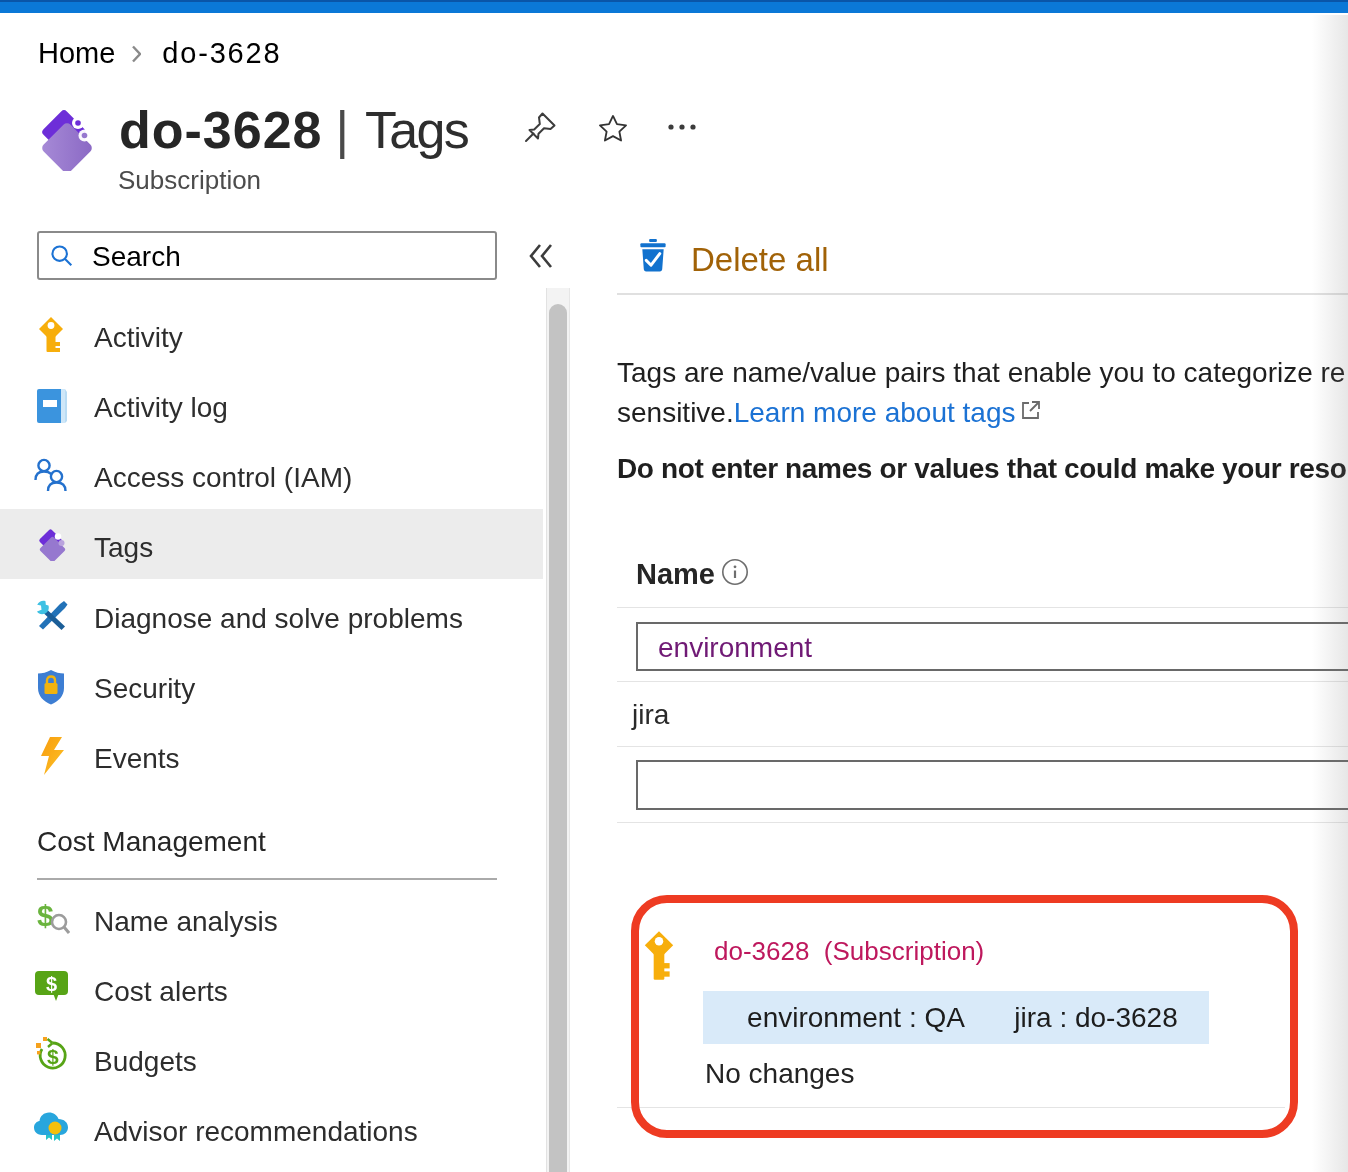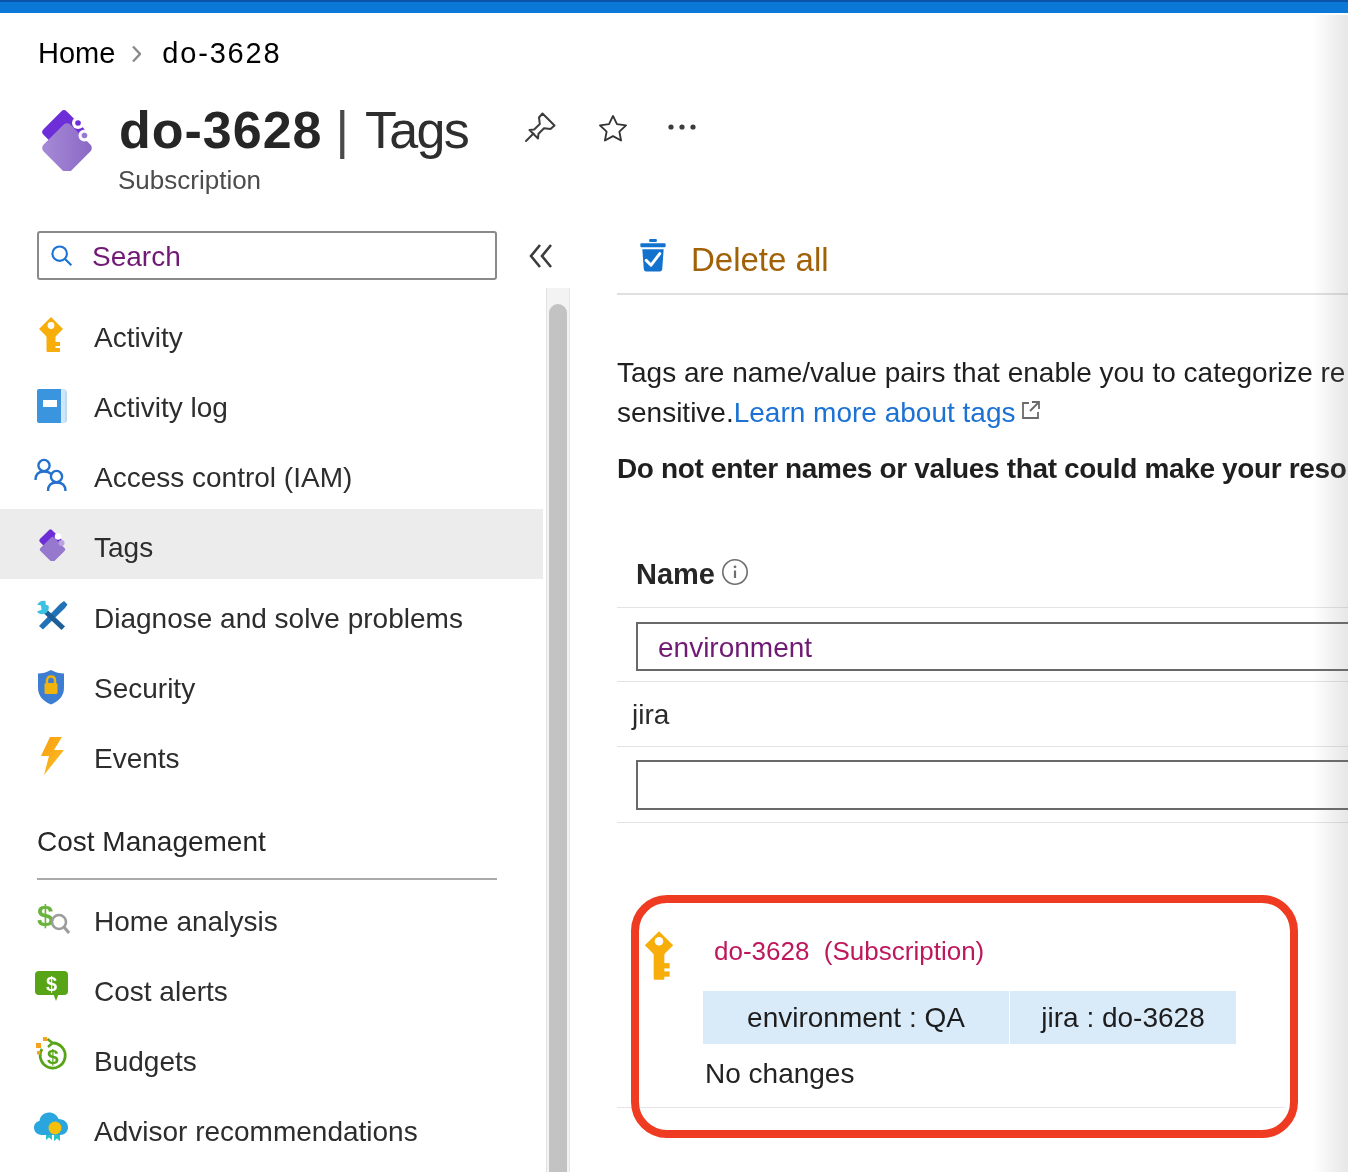--- a/index.html
+++ b/index.html
@@ -7,21 +7,21 @@
        font-family:"Liberation Sans",sans-serif;color:#1e1e1e;}
   .abs{position:absolute}
   .topbar{left:0;top:0;width:1348px;height:13px;background:#0b78d7;border-top:2px solid #0a55a8;box-sizing:border-box}
   .crumb{left:38px;top:37px;font-size:29px;color:#000000}
   .crumb .do{letter-spacing:1.8px}
   .title{left:119px;top:100px;font-size:52px;font-weight:bold;color:#262626;letter-spacing:1px}
   .title .pipe{font-weight:300;color:#4a4a4a;margin:0 16px 0 13px;letter-spacing:0}
   .title .tags{font-weight:400;color:#2e2e2e;letter-spacing:-1.7px}
   .subtitle{left:118px;top:165px;font-size:26px;color:#4c4c4c}
   .searchbox{left:37px;top:231px;width:460px;height:49px;border:2px solid #8a8a8a;border-radius:3px;box-sizing:border-box;background:#fff}
-  .searchtxt{left:92px;top:241px;font-size:28px;color:#701a75}
+  .searchtxt{left:92px;top:241px;font-size:28px;color:#000000}
   .menutxt{font-size:28px;color:#2d2d2d;white-space:nowrap}
   .selrow{left:0;top:509px;width:543px;height:70px;background:#ececec}
   .scrolltrack{left:546px;top:288px;width:24px;height:884px;background:#f3f3f3;border-left:1px solid #e2e2e2;border-right:1px solid #e6e6e6;box-sizing:border-box}
   .scrollthumb{left:549px;top:304px;width:18px;height:868px;background:#c3c3c3;border-radius:9px 9px 0 0}
   .costhdr{left:37px;top:826px;font-size:28px;font-weight:normal;color:#262626}
   .costhr{left:37px;top:878px;width:460px;height:0;border-top:2px solid #aaa}
   .deltxt{left:691px;top:241px;font-size:33px;color:#a16207}
   .toolhr{left:617px;top:293px;width:731px;height:0;border-top:2px solid #e0e0e0}
   .para{left:617px;top:353px;font-size:28px;color:#1f1f1f;line-height:40px;white-space:nowrap}
   .para a{color:#1b72d4;text-decoration:none}
@@ -99,21 +99,21 @@
 
   <div class="abs menutxt" style="left:94px;top:322px">Activity</div>
   <div class="abs menutxt" style="left:94px;top:392px">Activity log</div>
   <div class="abs menutxt" style="left:94px;top:462px">Access control (IAM)</div>
   <div class="abs menutxt" style="left:94px;top:532px">Tags</div>
   <div class="abs menutxt" style="left:94px;top:603px">Diagnose and solve problems</div>
   <div class="abs menutxt" style="left:94px;top:673px">Security</div>
   <div class="abs menutxt" style="left:94px;top:743px">Events</div>
   <div class="abs costhdr">Cost Management</div>
   <div class="abs costhr"></div>
-  <div class="abs menutxt" style="left:94px;top:906px">Home analysis</div>
+  <div class="abs menutxt" style="left:94px;top:906px">Name analysis</div>
   <div class="abs menutxt" style="left:94px;top:976px">Cost alerts</div>
   <div class="abs menutxt" style="left:94px;top:1046px">Budgets</div>
   <div class="abs menutxt" style="left:94px;top:1116px">Advisor recommendations</div>
 
   <svg class="abs" style="left:37px;top:316px" width="28" height="38" viewBox="0 0 28 38" id="key1">
     <g fill="#f7ae0b">
       <path d="M14 1 L26 13 L14 25 L2 13 Z"></path>
       <rect x="9.5" y="18" width="9" height="18" rx="1"></rect>
       <rect x="18" y="26" width="5" height="4"></rect>
       <rect x="18" y="32" width="5" height="4"></rect>
@@ -222,17 +222,17 @@
     <g fill="#f7ae0b">
       <path d="M14 1 L26 13 L14 25 L2 13 Z"></path>
       <rect x="9.5" y="18" width="9" height="24" rx="1"></rect>
       <rect x="18" y="28" width="5" height="4.5"></rect>
       <rect x="18" y="35" width="5" height="4.5"></rect>
     </g>
     <circle cx="14" cy="9.5" r="3.6" fill="#fff"></circle>
   </svg>
   <div class="abs kvtitle">do-3628&nbsp;&nbsp;(Subscription)</div>
   <div class="abs chip" style="left:703px;width:306px">environment : QA</div>
-  <div class="abs chip" style="left:1010px;width:226px">jira : do-3628</div>
+  <div class="abs chip" style="left:983px;width:226px">jira : do-3628</div>
   <div class="abs nochg">No changes</div>
   <div class="abs redbox"></div>
 
   <div class="abs edgeshade"></div>
 
 </body></html>

